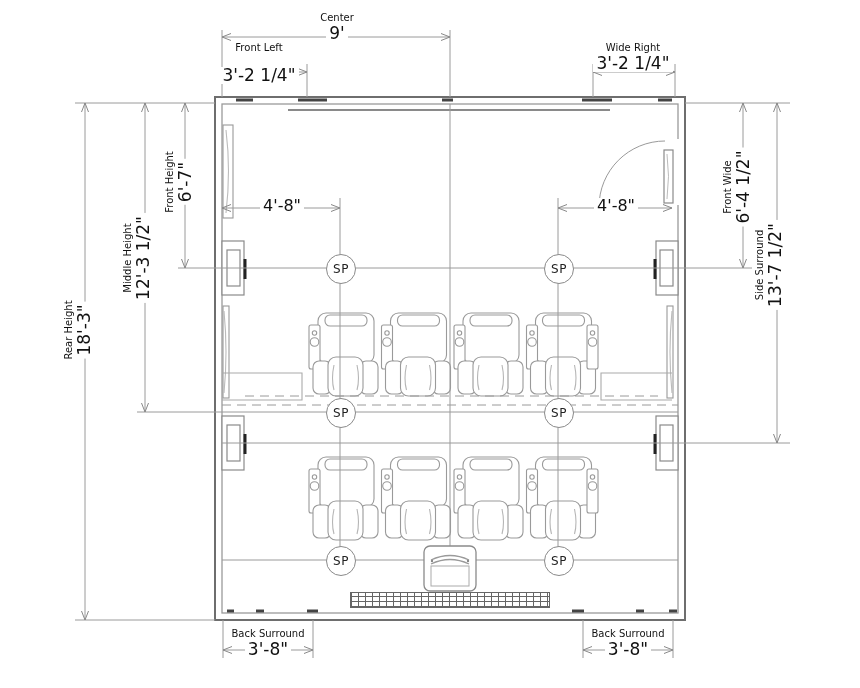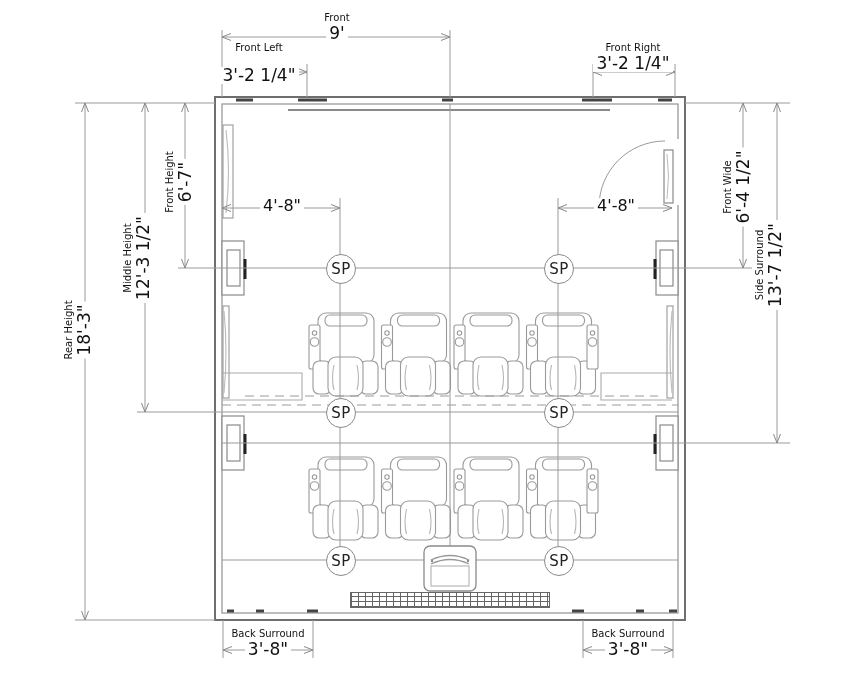--- a/index.html
+++ b/index.html
@@ -6,21 +6,21 @@
   #stage{position:relative;width:860px;height:688px;background:#fff;overflow:hidden;
          font-family:"DejaVu Sans",sans-serif;color:#1a1a1a;}
   #stage svg{position:absolute;left:0;top:0;}
   .lbl{position:absolute;display:flex;flex-direction:column;align-items:center;
        line-height:1.05;pointer-events:none;white-space:nowrap;}
   .lbl .small{font-size:10px;color:#111;}
   .lbl .big{font-size:17px;color:#111;background:#fff;padding:0 3px;margin-top:1px;}
   .rot{transform:translate(-50%,-50%) rotate(-90deg);}
   .sp{position:absolute;width:28px;height:28px;border:1.3px solid #8a8a8a;border-radius:50%;
       background:#fff;display:flex;align-items:center;justify-content:center;
-      font-size:15px;color:#222;letter-spacing:.5px;}
+      font-size:12px;color:#222;letter-spacing:.5px;}
   .brick{position:absolute;left:350px;top:592px;width:198px;height:14px;border:1px solid #666;
       background-image:
         repeating-linear-gradient(90deg,#666 0 1px,transparent 1px 7px),
         repeating-linear-gradient(0deg,#666 0 1px,transparent 1px 5px);}
 </style>
 </head>
 <body>
 
 <div id="stage">
 
@@ -184,29 +184,29 @@
       <span>SP</span>
     </div>
 <div class="sp" style="left:326px;top:546px;">
       <span>SP</span>
     </div>
 <div class="sp" style="left:544px;top:546px;">
       <span>SP</span>
     </div>
 
 <div class="lbl" style="left:277px;top:13px;width:120px;">
-  <span class="small">Front</span>
+  <span class="small">Center</span>
   <span class="big">9'</span>
 </div>
 <div class="lbl" style="left:199px;top:43px;width:120px;gap:12px;">
   <span class="small">Front Left</span>
   <span class="big">3'-2 1/4"</span>
 </div>
 <div class="lbl" style="left:573px;top:43px;width:120px;">
-  <span class="small">Front Right</span>
+  <span class="small">Wide Right</span>
   <span class="big">3'-2 1/4"</span>
 </div>
 <div class="lbl" style="left:208px;top:629px;width:120px;">
   <span class="small">Back Surround</span>
   <span class="big">3'-8"</span>
 </div>
 <div class="lbl" style="left:568px;top:629px;width:120px;">
   <span class="small">Back Surround</span>
   <span class="big">3'-8"</span>
 </div>

